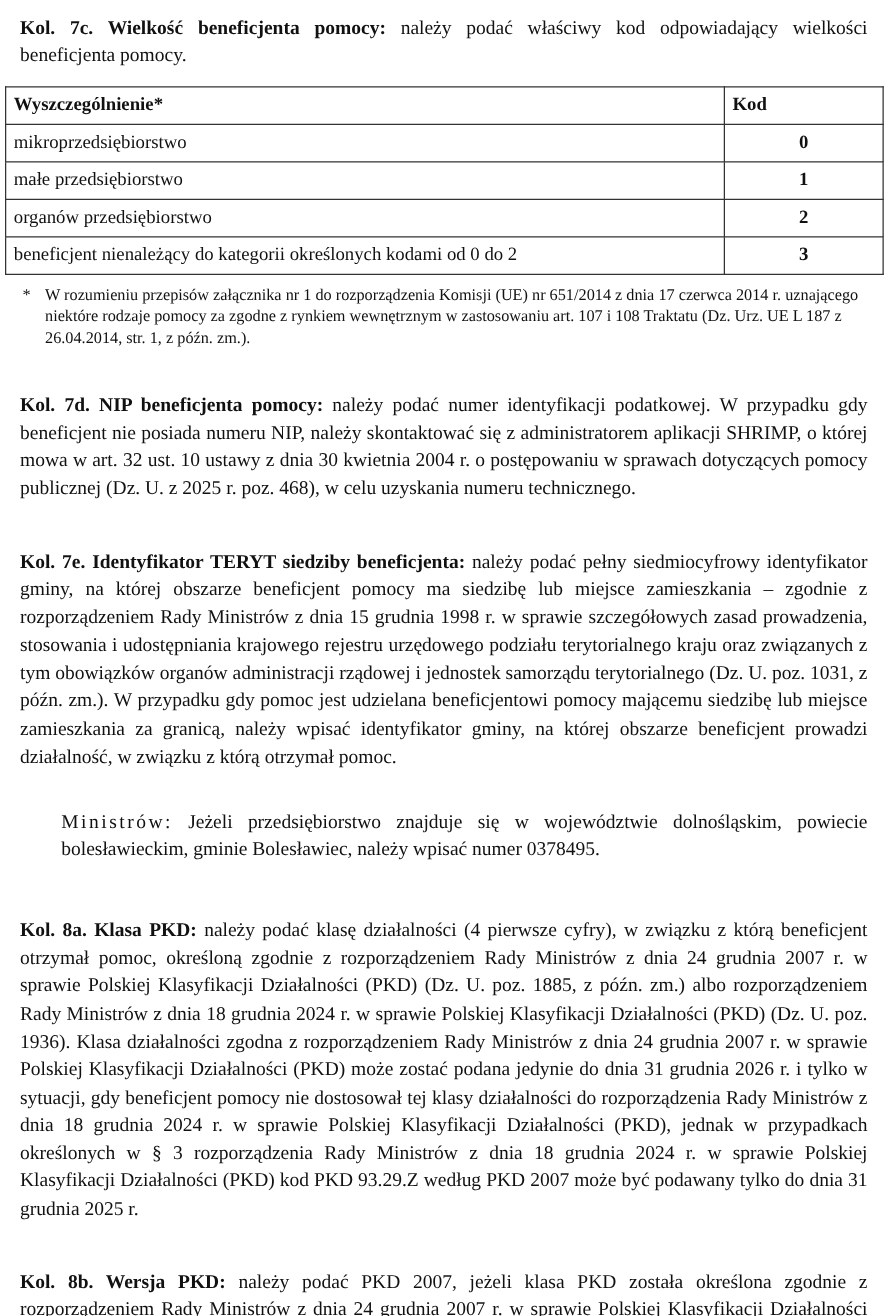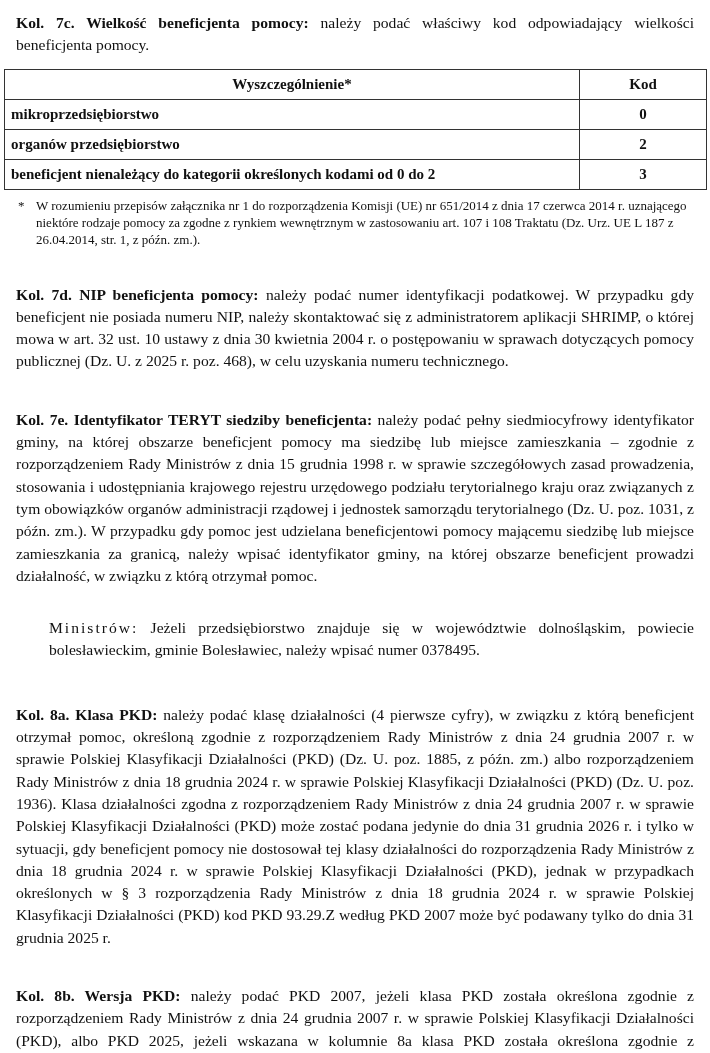--- a/index.html
+++ b/index.html
@@ -17,23 +17,23 @@
   table.kody {
     margin-top: 10px;
     width: 703px;
     border-collapse: collapse;
     font-size: 15px;
   }
   table.kody td, table.kody th {
     border: 1.5px solid #333;
     height: 29px;
     padding: 0 6px;
-    font-weight: bold;
+    font-weight: normal;
   }
-  table.kody th { text-align: center; font-weight: bold; }
+  table.kody th { text-align: left; font-weight: bold; }
   table.kody td.code { text-align: center; font-weight: bold; width: 114px; }
   table.kody th.codeh { width: 114px; }
   .footnote {
     font-size: 13px; line-height: 17px;
     margin-top: 7px; padding-left: 20px; position: relative;
     text-align: left;
   }
   .footnote .star { position: absolute; left: 2px; top: 0; }
   .gap { height: 12px; }
   .gap-s { height: 6px; }
@@ -49,20 +49,24 @@
 
   <table class="kody">
     <tbody>
         <tr>
       <th>Wyszczególnienie*</th>
       <th class="codeh">Kod</th>
     </tr>
     <tr>
       <td>mikroprzedsiębiorstwo</td>
       <td class="code">0</td>
+    </tr>
+    <tr>
+      <td>małe przedsiębiorstwo</td>
+      <td class="code">1</td>
     </tr>
     <tr>
       <td>organów przedsiębiorstwo</td>
       <td class="code">2</td>
     </tr>
     <tr>
       <td>beneficjent nienależący do kategorii określonych kodami od 0 do 2</td>
       <td class="code">3</td>
     </tr>
   </tbody>

